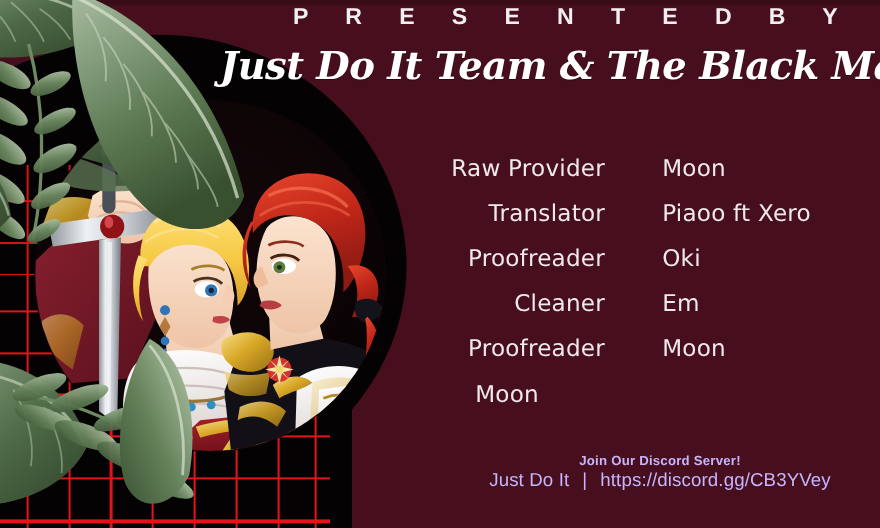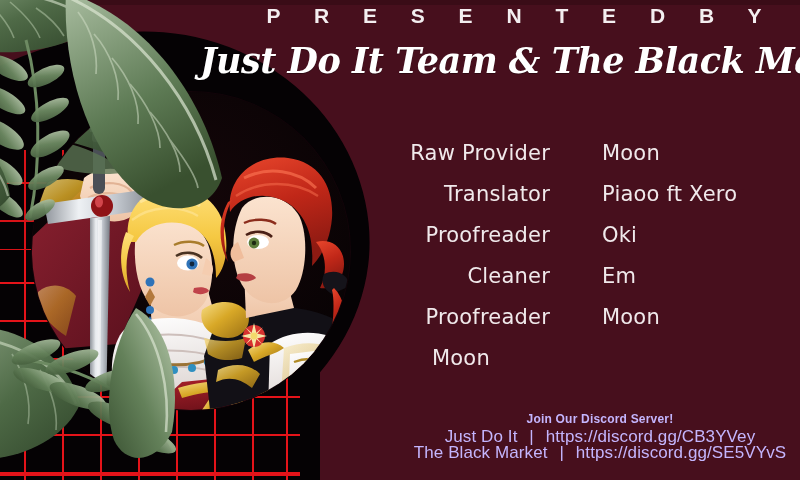--- a/index.html
+++ b/index.html
@@ -496,20 +496,15 @@
 
   <div class="discord">
     <div class="discord-title">Join Our Discord Server!</div>
 
     <div class="discord-line">
       <span>Just Do It</span>
       <span class="discord-sep">|</span>
       <span>https://discord.gg/CB3YVey</span>
     </div>
 
-    <div class="discord-line">
-      <span>The Black Market</span>
-      <span class="discord-sep">|</span>
-      <span>https://discord.gg/SE5VYvS</span>
-    </div>
   </div>
 
 </div>
 
 </body></html>

